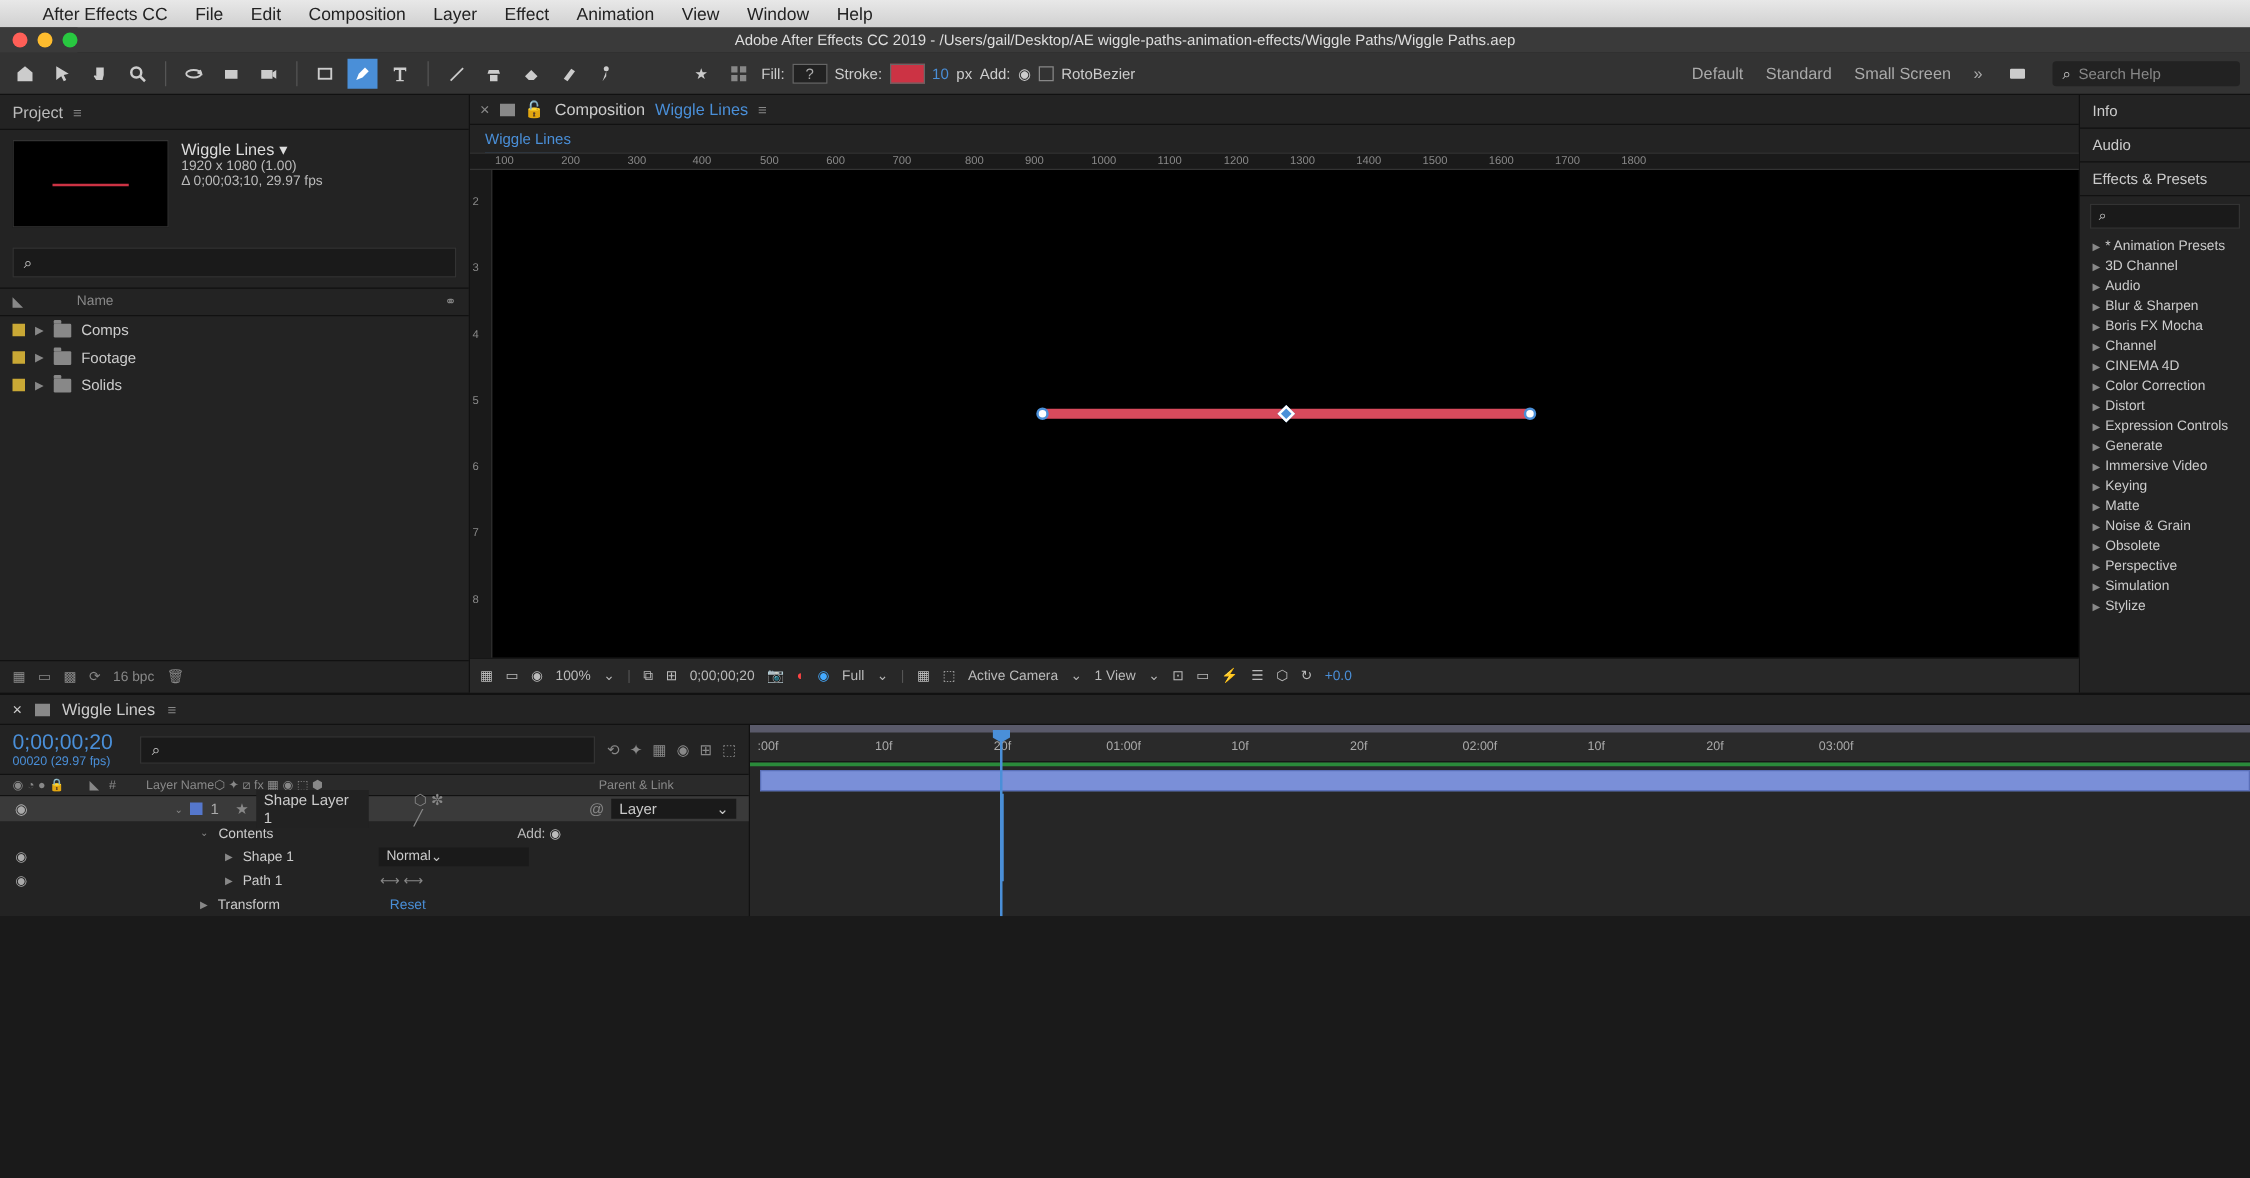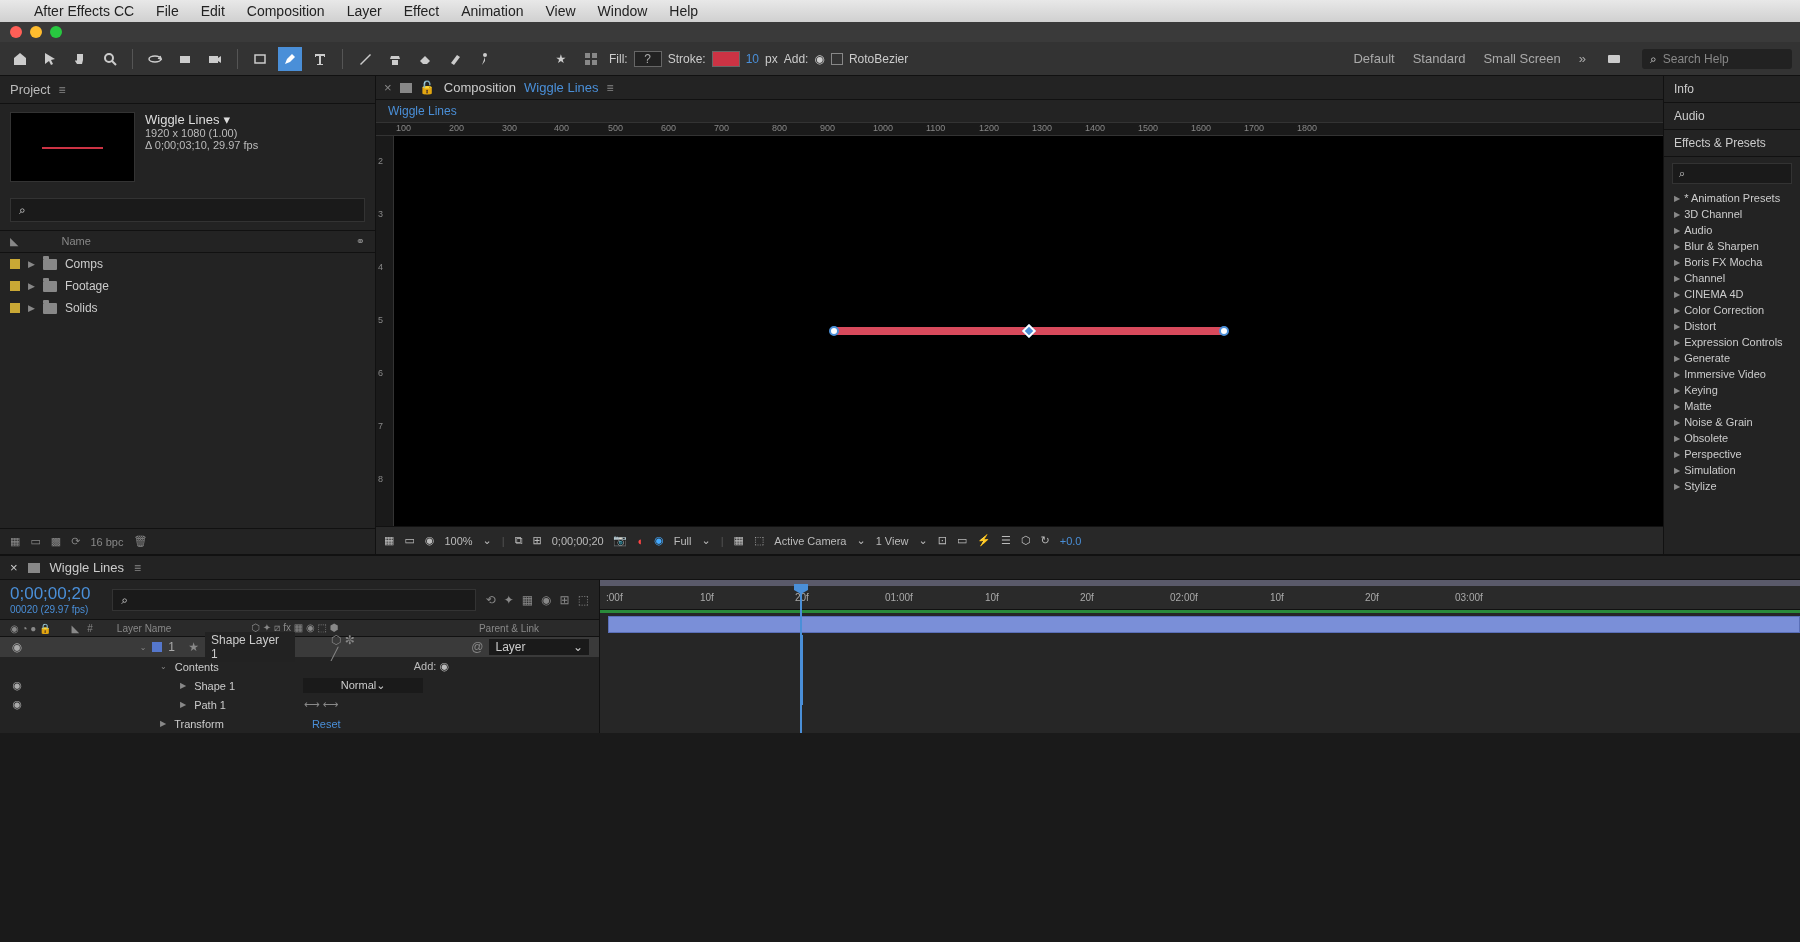--- a/index.html
+++ b/index.html
@@ -84,21 +84,21 @@
 .layer-twirl { font-size:8px; color:#888; margin-left:60px; }
 .layer-color { width:10px; height:10px; background:#5577cc; }
 .layer-num { color:#aaa; width:14px; }
 .star { color:#888; }
 .layer-name-box { background:#222; padding:1px 6px; min-width:90px; }
 .parent-dd { background:#1a1a1a; padding:1px 6px; margin-left:auto; width:100px; display:flex; align-items:center; justify-content:space-between; }
 .tl-sub { display:flex; align-items:center; padding:2px 10px 2px 100px; font-size:11px; color:#ccc; gap:8px; height:19px; }
 .tl-sub.r2 { padding-left:120px; }
 .tl-sub .add { margin-left:auto; margin-right:140px; color:#bbb; }
 .tl-sub .reset { color:#4a8fd8; margin-left:80px; }
-.tl-sub .normal-dd { background:#1a1a1a; padding:1px 6px; width:120px; display:flex; justify-content:center; margin-left:60px; }
+.tl-sub .normal-dd { background:#1a1a1a; padding:1px 6px; width:120px; display:flex; justify-content:flex-start; margin-left:60px; }
 .tl-right { flex:1; position:relative; background:#262626; }
 .time-ruler { height:30px; background:#2a2a2a; border-bottom:1px solid #111; position:relative; font-size:10px; color:#aaa; }
 .time-ruler .wk-area { position:absolute; top:0; left:0; right:0; height:6px; background:#5a5a6a; }
 .time-ruler .t { position:absolute; top:12px; }
 .playhead { position:absolute; top:4px; bottom:0; width:2px; background:#4a8fd8; }
 .playhead::before { content:""; position:absolute; top:0; left:-6px; width:14px; height:10px; background:#4a8fd8; clip-path:polygon(0 0,100% 0,100% 60%,50% 100%,0 60%); }
 .green-bar { position:absolute; top:30px; left:0; right:0; height:3px; background:#2a8a3a; }
 .layer-bar { position:absolute; top:36px; left:8px; right:0; height:17px; background:#7a8fd8; border:1px solid #5a6fb8; }
 .kf-mark { position:absolute; width:3px; height:70px; background:#4a8fd8; top:55px; }
 svg { width:16px; height:16px; }
@@ -119,20 +119,21 @@
   <span>Window</span>
   <span>Help</span>
 </div>
 
 <div class="titlebar">
   <div class="traffic-lights">
     <div class="tl red"></div>
     <div class="tl yellow"></div>
     <div class="tl green"></div>
   </div>
+  <span>Adobe After Effects CC 2019 - /Users/gail/Desktop/AE wiggle-paths-animation-effects/Wiggle Paths/Wiggle Paths.aep</span>
 </div>
 
 <div class="toolbar">
   <div class="tool-btn">
       <svg viewBox="0 0 16 16" fill="#ccc">
         <path d="M8 2l6 5v7H2V7z"></path>
       </svg>
     </div>
   <div class="tool-btn">
       <svg viewBox="0 0 16 16" fill="#ccc">
@@ -505,21 +506,21 @@
           <span>◉</span>
           <span>⊞</span>
           <span>⬚</span>
         </div>
       </div>
       <div class="tl-headers">
         <span>◉ ◔ ● 🔒</span>
         <span style="margin-left:20px">◣</span>
         <span style="margin-left:8px">#</span>
         <span class="lname" style="margin-left:24px">Layer Name</span>
-        <span style="margin-left:80px">⬡ ✦ ⧄ fx ▦ ◉ ⬚ ⬢</span>
+        <span style="">⬡ ✦ ⧄ fx ▦ ◉ ⬚ ⬢</span>
         <span class="parent">Parent &amp; Link</span>
       </div>
       <div class="tl-layer-row sel">
         <span class="eye">◉</span>
         <span style="width:44px"></span>
         <span class="layer-twirl">⌄</span>
         <div class="layer-color"></div>
         <span class="layer-num">1</span>
         <span class="star">★</span>
         <div class="layer-name-box">Shape Layer 1</div>

